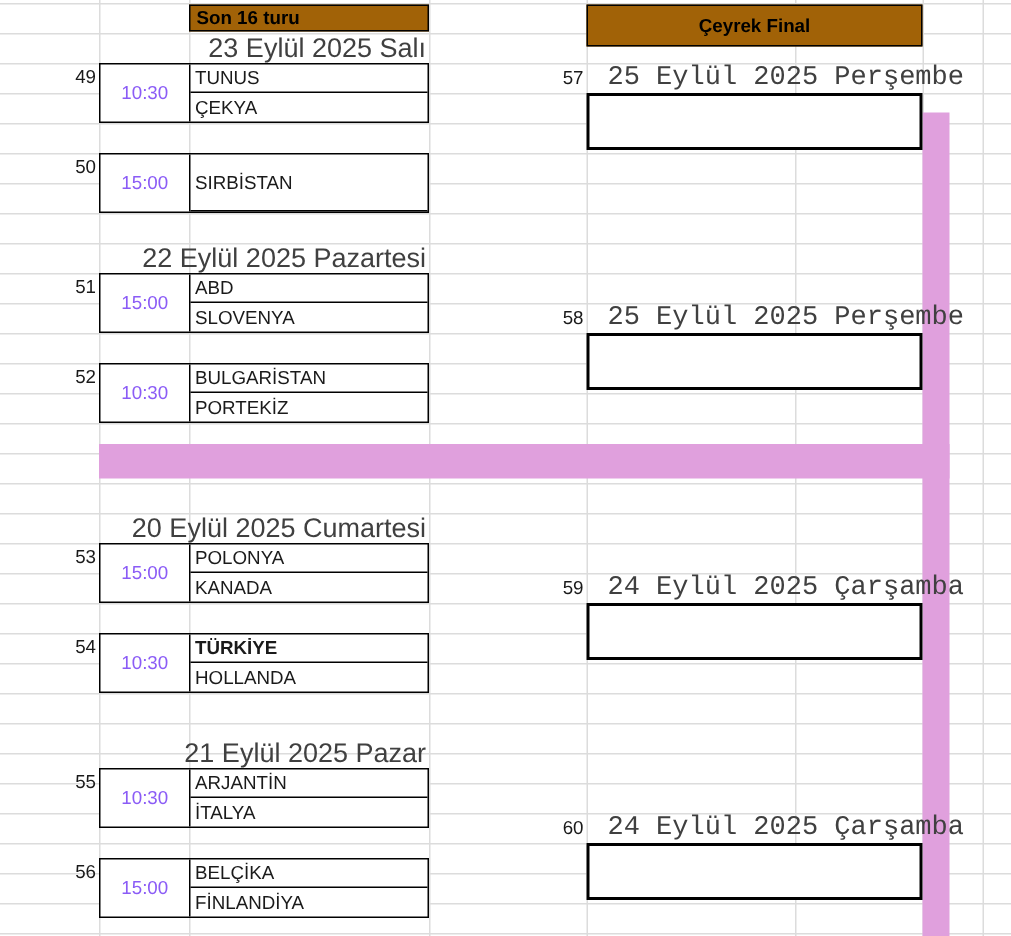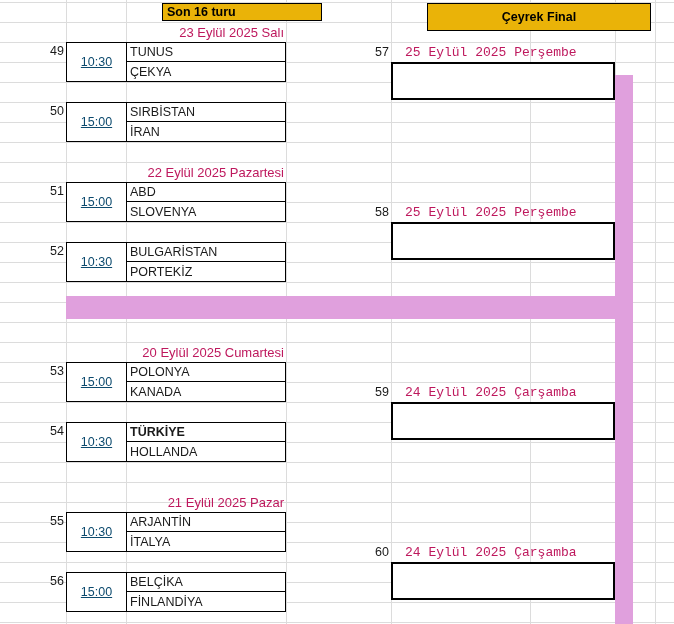--- a/index.html
+++ b/index.html
@@ -43,22 +43,22 @@
 
   
   .pink-band {
     position: absolute;
     background: #e0a0dd;
   }
 
   
   .cell {
     position: absolute;
-    font-size: 13px;
-    color: #be185d;
+    font-size: 18px;
+    color: #404040;
     line-height: 1;
     display: flex;
     align-items: center;
     white-space: nowrap;
   }
   .cell.right { justify-content: flex-end; }
   .cell.left { justify-content: flex-start; font-family: Liberation Mono, monospace; }
 
   .match-no {
     font-size: 12.5px;
@@ -68,22 +68,21 @@
   
   .round-header {
     position: absolute;
     border: 1px solid #000000;
     box-sizing: border-box;
     font-size: 12.5px;
     font-weight: bold;
     color: #000000;
     display: flex;
     align-items: center;
-    background: #eab308;
-    margin-left: 36px;
+    background: #a16207;
   }
   .round-header.left { justify-content: flex-start; padding-left: 4px; }
   .round-header.center { justify-content: center; }
 
   
   .r16-match {
     position: absolute;
     box-sizing: border-box;
     border: 1.6px solid #000000;
     background: #ffffff;
@@ -91,22 +90,21 @@
   }
   .r16-time {
     width: 60px;
     flex: 0 0 60px;
     border-right: 1.6px solid #000000;
     box-sizing: border-box;
     display: flex;
     align-items: center;
     justify-content: center;
     font-size: 12.5px;
-    color: #0c4a6e;
-    text-decoration: underline;
+    color: #8b5cf6;
   }
   .r16-teams {
     flex: 1 1 auto;
     display: flex;
     flex-direction: column;
   }
   .r16-team {
     flex: 1 1 50%;
     box-sizing: border-box;
     display: flex;
@@ -191,21 +189,20 @@
         <div class="r16-teams">
           <div class="r16-team top">TUNUS</div>
           <div class="r16-team">ÇEKYA</div>
         </div>
       </div>
       <div class="cell right match-no" style="left: 6px; top: 102px; width: 58px; height: 18px; padding-right: 2px;">50</div>
       <div class="r16-match" style="left: 66px; top: 102px; width: 220px; height: 40px;">
         <div class="r16-time">15:00</div>
         <div class="r16-teams">
           <div class="r16-team top">SIRBİSTAN</div>
-          <div class="r16-team">İRAN</div>
         </div>
       </div>
       <div class="cell right" style="left: 126px; top: 162px; width: 158px; height: 20px; padding-right: 2px;">22 Eylül 2025 Pazartesi</div>
       <div class="cell right match-no" style="left: 6px; top: 182px; width: 58px; height: 18px; padding-right: 2px;">51</div>
       <div class="r16-match" style="left: 66px; top: 182px; width: 220px; height: 40px;">
         <div class="r16-time">15:00</div>
         <div class="r16-teams">
           <div class="r16-team top">ABD</div>
           <div class="r16-team">SLOVENYA</div>
         </div>

